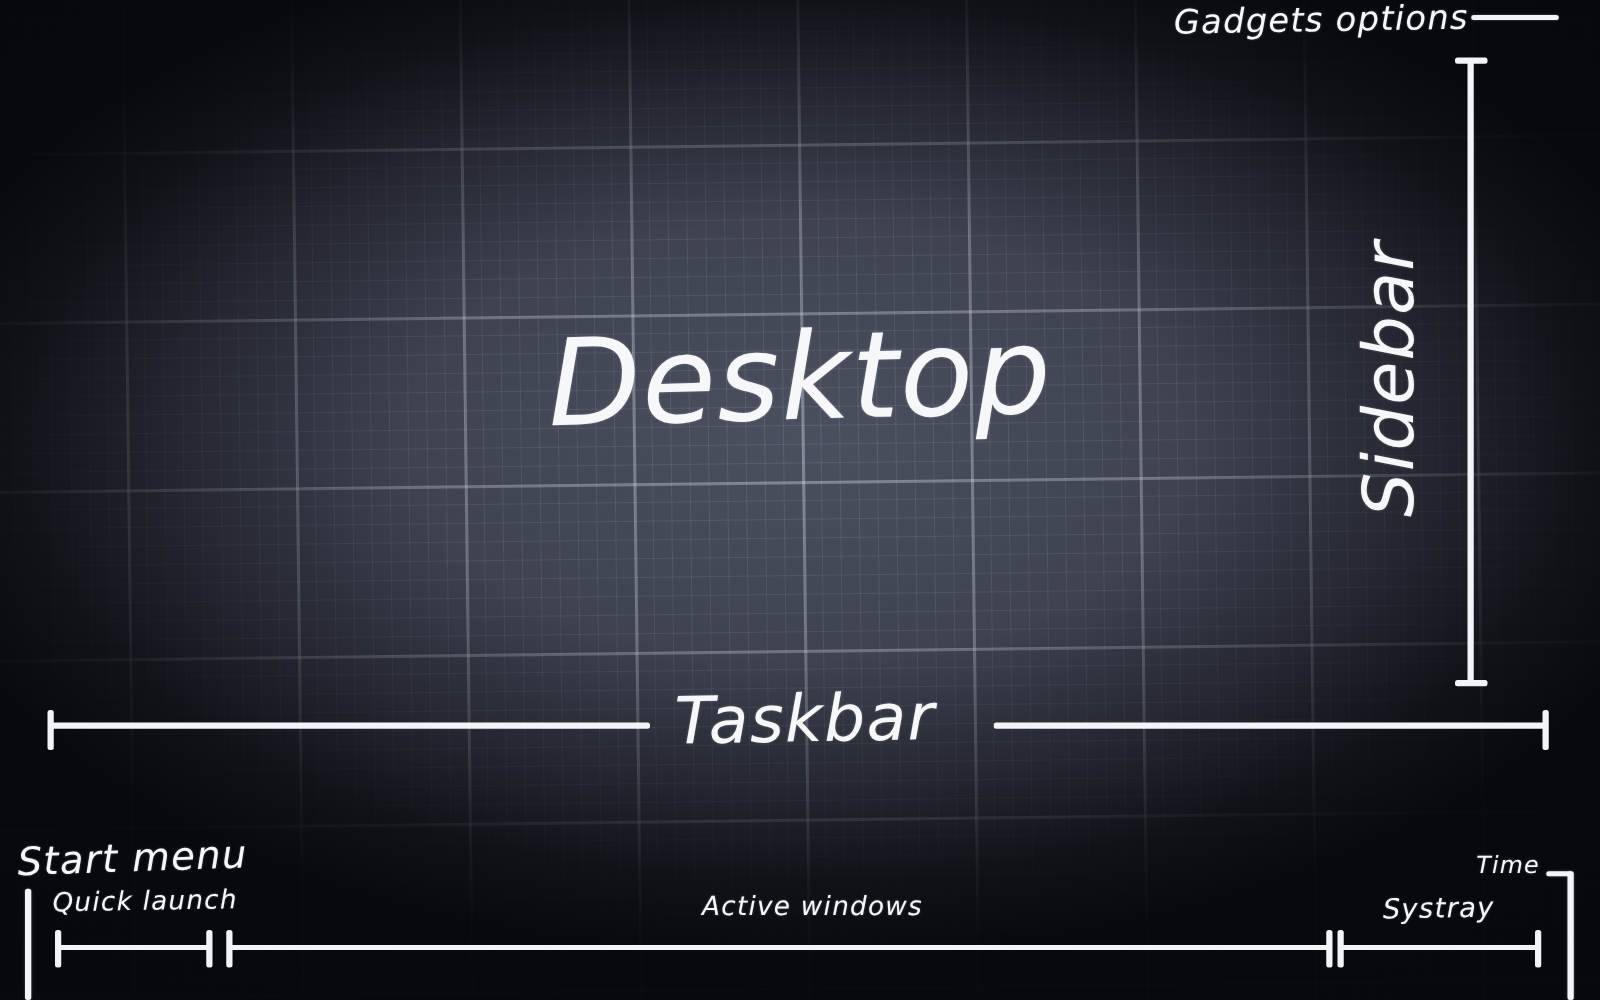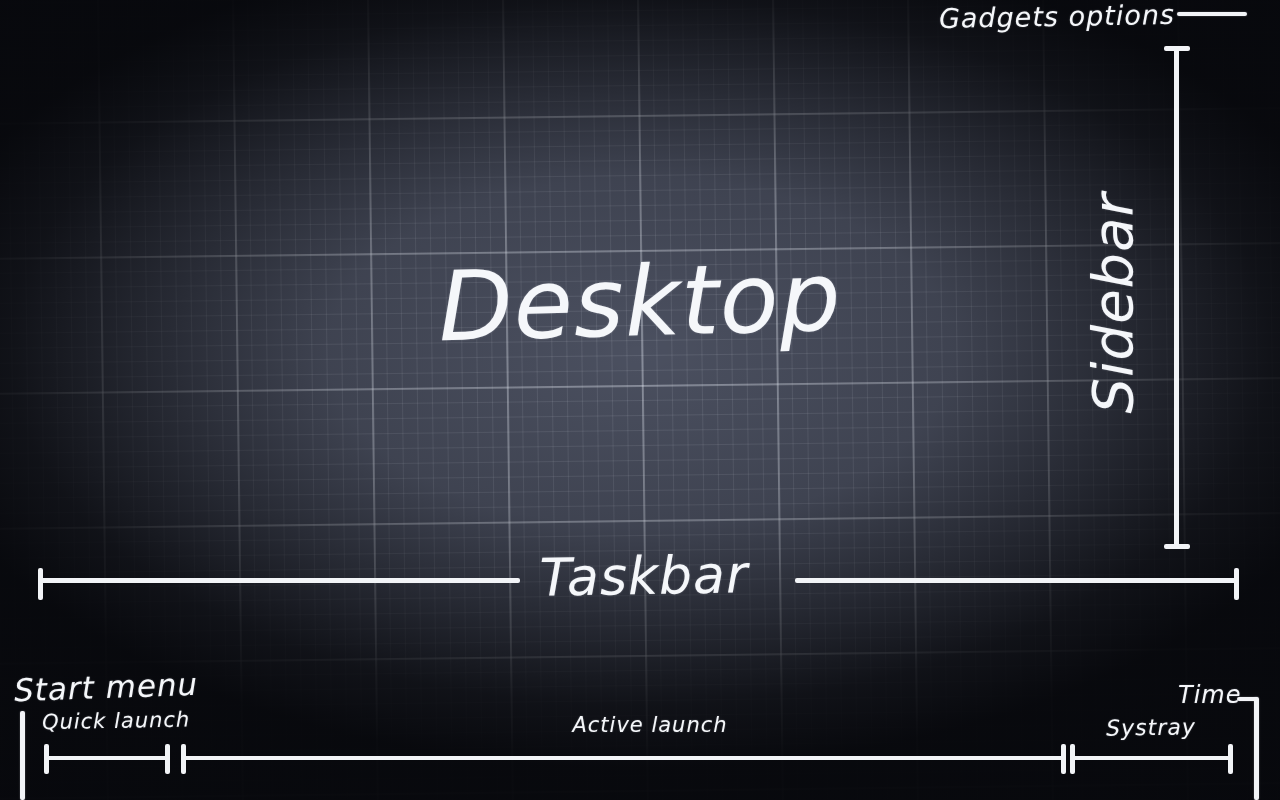--- a/index.html
+++ b/index.html
@@ -42,21 +42,21 @@
     letter-spacing:1px;text-shadow:0 0 2px rgba(240,245,255,0.28);
   }
   .lbl-desktop{left:0;width:1280px;top:246px;font-size:96px;text-align:center;transform:rotate(-1.5deg);}
   .lbl-sidebar{left:1112px;top:303px;font-size:56px;transform:translate(-50%,-50%) rotate(-90deg);}
   .lbl-gadgets{left:930px;top:1px;width:245px;font-size:27px;text-align:right;transform:rotate(-1deg);}
   .lbl-taskbar{left:518px;top:546px;width:252px;font-size:52px;text-align:center;transform:rotate(-1deg);}
   .lbl-start{left:14px;top:669px;font-size:31px;transform:rotate(-2deg);}
   .lbl-quick{left:42px;top:709px;width:132px;font-size:21px;text-align:center;transform:rotate(-1deg);}
   .lbl-active{left:510px;top:713px;width:280px;font-size:21px;text-align:center;}
   .lbl-systray{left:1068px;top:715px;width:166px;font-size:22px;text-align:center;transform:rotate(-1deg);}
-  .lbl-time{left:1178px;top:681px;width:54px;font-size:24px;text-align:right;}
+  .lbl-time{left:1178px;top:681px;width:54px;font-size:19px;text-align:right;}
 
   
   .ln{position:absolute;background:var(--line);border-radius:2px;
       box-shadow:0 0 2px rgba(240,244,255,0.35);}
   .gadgets-ln{left:1177px;top:12px;width:70px;height:4px;}
   .start-ln{left:20px;top:711px;width:5px;height:89px;}
   .time-ln-h{left:1237px;top:697px;width:21px;height:4px;}
   .time-ln-v{left:1254px;top:697px;width:5px;height:103px;}
 
   .dim{position:absolute;}
@@ -112,21 +112,21 @@
   <div class="hand lbl-start">Start menu</div>
   <div class="ln start-ln"></div>
 
   <div class="hand lbl-quick">Quick launch</div>
   <div class="dim brk brk-quick">
     <i class="cap-l"></i>
     <i class="mid-h"></i>
     <i class="cap-r"></i>
   </div>
 
-  <div class="hand lbl-active">Active launch</div>
+  <div class="hand lbl-active">Active windows</div>
   <div class="dim brk brk-active">
     <i class="cap-l"></i>
     <i class="mid-h"></i>
     <i class="cap-r"></i>
   </div>
 
   <div class="hand lbl-systray">Systray</div>
   <div class="dim brk brk-systray">
     <i class="cap-l"></i>
     <i class="mid-h"></i>

